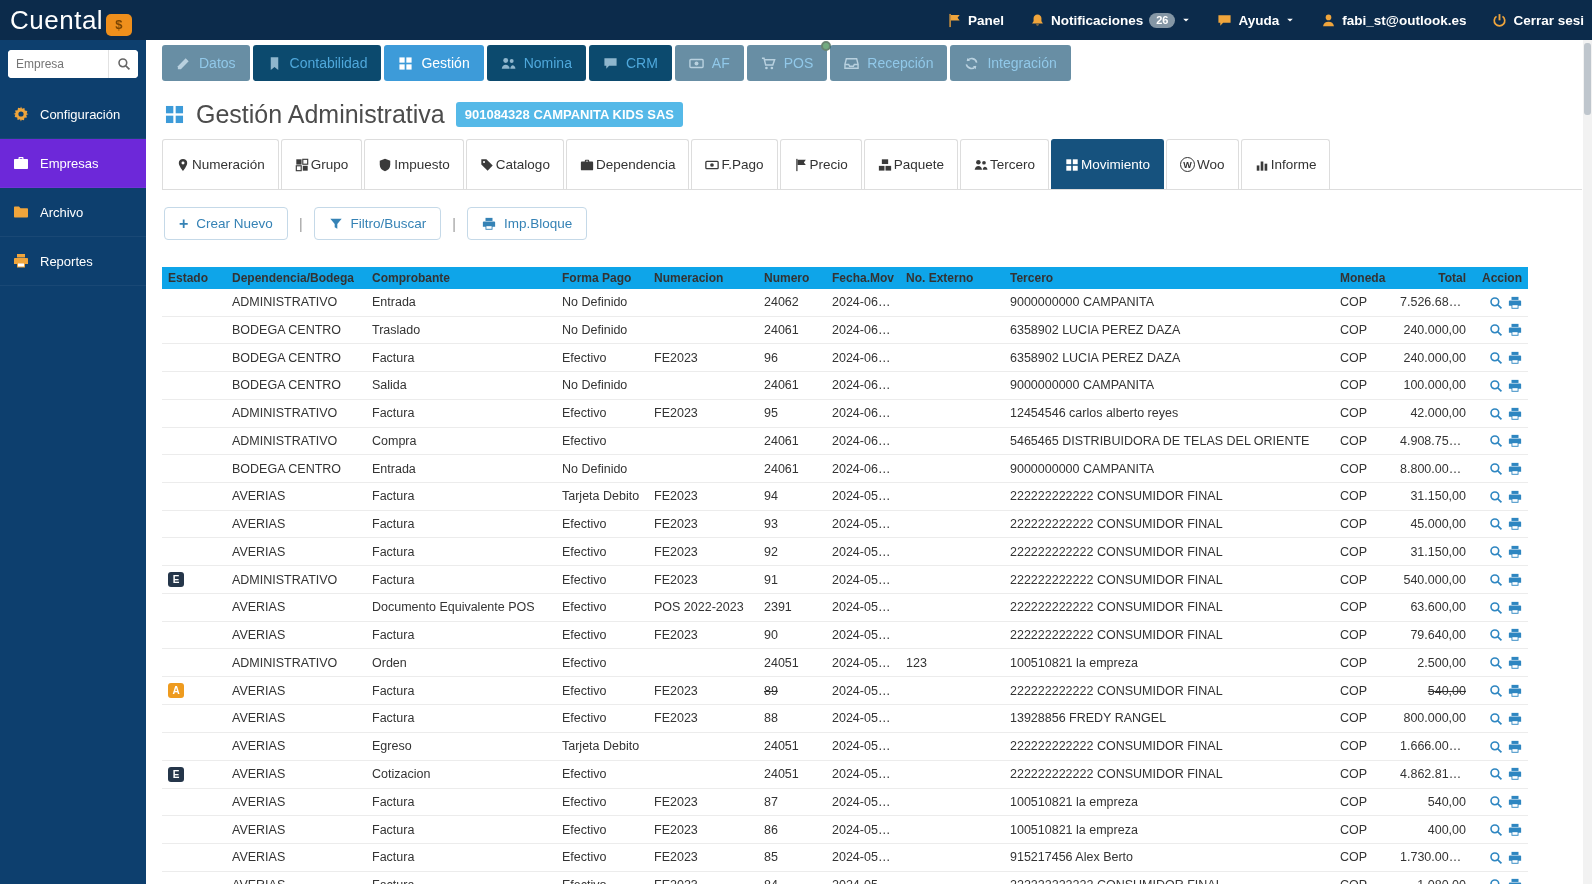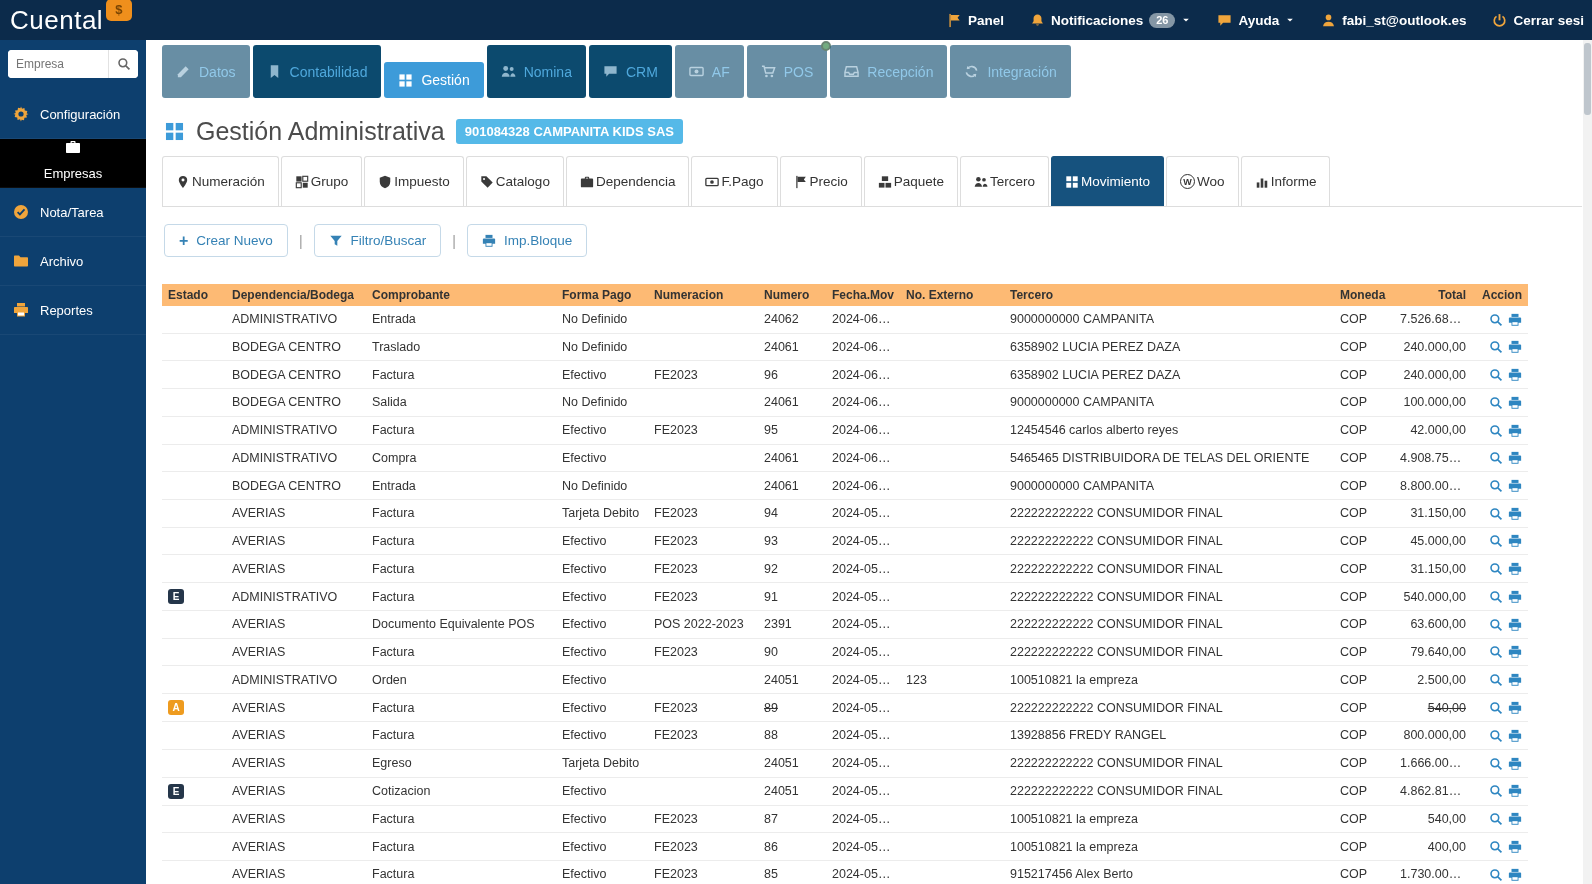--- a/index.html
+++ b/index.html
@@ -3,46 +3,46 @@
 <meta charset="utf-8">
 <style>
   *{margin:0;padding:0;box-sizing:border-box;}
   html,body{width:1592px;height:884px;overflow:hidden;font-family:"Liberation Sans",sans-serif;background:#fff;}
   .app{position:relative;width:1592px;height:884px;background:#fff;overflow:hidden;}
 
   .ic{width:14px;height:14px;fill:currentColor;display:inline-block;vertical-align:middle;flex:none;}
 
   
   .topbar{position:absolute;top:0;left:0;right:0;height:40px;background:#0c2b4b;display:flex;align-items:center;justify-content:space-between;padding:0 8px 0 10px;z-index:6;}
-  .logo{display:flex;align-items:flex-start;gap:3px;color:#fff;font-size:26px;letter-spacing:.5px;cursor:pointer;}
+  .logo{display:flex;align-items:flex-end;gap:3px;color:#fff;font-size:26px;letter-spacing:.5px;cursor:pointer;}
   .logo-ic{width:26px;height:22px;background:#ef8f1c;border-radius:5px;color:#7a4503;font-size:13px;font-weight:bold;display:inline-flex;align-items:center;justify-content:center;margin-top:-6px;}
   .topnav{display:flex;align-items:center;gap:26px;color:#fff;font-size:13.5px;font-weight:bold;white-space:nowrap;}
   .tn-item{display:flex;align-items:center;gap:6px;cursor:pointer;}
   .tn-item .ic{color:#f0a53c;width:15px;height:15px;}
   .tn-item .caret{color:#fff;width:10px;height:10px;}
   .badge-count{background:#8496a5;color:#fff;border-radius:9px;font-size:11px;font-weight:bold;padding:2px 7px;line-height:1;}
 
   
   .sidebar{position:absolute;top:40px;left:0;width:146px;bottom:0;background:#0d3f6e;}
   .sb-search{margin:10px 8px 12px;display:flex;background:#fff;border-radius:4px;overflow:hidden;height:28px;}
   .sb-search input{flex:1;min-width:0;border:0;outline:0;padding:0 8px;font-size:12px;color:#555;font-family:"Liberation Sans",sans-serif;}
   .sb-search button{width:30px;border:0;background:#fff;border-left:1px solid #e2e2e2;color:#666;cursor:pointer;display:flex;align-items:center;justify-content:center;}
   .sb-item{display:flex;align-items:center;gap:11px;color:#fff;font-size:13px;height:49px;padding:0 13px;cursor:pointer;border-bottom:1px solid rgba(255,255,255,.05);}
   .sb-item .ic{color:#f0a53c;width:16px;height:16px;}
-  .sb-item.active{background:#000000;flex-direction:column;}
+  .sb-item.active{background:#6d28d9;}
   .sb-item.active .ic{color:#fff;}
 
   
   .main{position:absolute;left:146px;top:40px;right:10px;bottom:0;background:#fff;padding:5px 0 0 16px;}
 
   .module-tabs{display:flex;gap:3px;}
   .mtab{position:relative;display:flex;align-items:center;gap:8px;background:#0c4a6e;color:#4fa8dc;font-size:14px;padding:10px 14px;border-radius:3px;cursor:pointer;white-space:nowrap;}
   .mtab .ic{width:15px;height:15px;color:#8fb6cd;}
   .mtab.muted{opacity:.62;}
-  .mtab.active{background:#3d9bd9;color:#fff;margin-top:17px;}
+  .mtab.active{background:#3d9bd9;color:#fff;}
   .mtab.active .ic{color:#fff;}
   .pos-dot{position:absolute;top:-4px;right:-4px;width:10px;height:10px;border-radius:50%;background:#1e7a34;border:2px solid #0e3c1c;}
 
   .page-head{display:flex;align-items:center;gap:11px;margin:19px 0 0 2px;}
   .title-ic{width:21px;height:21px;color:#3d9bd9;}
   .page-title{font-size:25px;font-weight:400;color:#4c4c4c;}
   .company-badge{background:#55b9e8;color:#fff;font-weight:bold;font-size:13px;padding:5px 9px;border-radius:3px;}
 
   .section-tabs{display:flex;align-items:flex-end;border-bottom:1px solid #ddd;margin-top:10px;}
   .stab{display:flex;align-items:center;gap:2px;font-size:13.5px;color:#333;padding:17px 13px;border:1px solid #ddd;border-bottom:none;background:#fff;margin-right:2px;border-radius:3px 3px 0 0;cursor:pointer;white-space:nowrap;}
@@ -52,21 +52,21 @@
   .woo-ic{width:15px;height:15px;border:1.5px solid currentColor;border-radius:50%;font-size:9px;font-weight:bold;display:inline-flex;align-items:center;justify-content:center;flex:none;}
 
   .toolbar{display:flex;align-items:center;gap:11px;margin:17px 0 0 2px;}
   .tbtn{display:flex;align-items:center;gap:8px;border:1px solid #c5d9e8;color:#3582b5;background:#fff;font-size:13.5px;padding:8px 14px;border-radius:4px;cursor:pointer;font-family:"Liberation Sans",sans-serif;}
   .tbtn .ic{width:14px;height:14px;color:#3582b5;}
   .plus{font-size:16px;font-weight:bold;line-height:12px;}
   .tsep{color:#9a9a9a;font-size:14px;}
 
   .table-wrap{margin-top:27px;}
   table{border-collapse:collapse;table-layout:fixed;width:1366px;color:#333;}
-  thead th{background:#fdba74;font-weight:bold;font-size:12px;text-align:left;padding:4px 6px;white-space:nowrap;overflow:hidden;}
+  thead th{background:#0ea5e9;font-weight:bold;font-size:12px;text-align:left;padding:4px 6px;white-space:nowrap;overflow:hidden;}
   tbody td{font-size:12.5px;padding:6px 6px;border-bottom:1px solid #ececec;white-space:nowrap;overflow:hidden;text-overflow:ellipsis;line-height:14px;}
   th.r,td.r{text-align:right;}
   .strike{text-decoration:line-through;}
   .st-badge{display:inline-block;min-width:16px;height:15px;line-height:15px;text-align:center;border-radius:3px;color:#fff;font-size:10px;font-weight:bold;padding:0 2px;}
   .st-dark{background:#25364a;}
   .st-orange{background:#ee9b1f;}
   .act{margin-left:5px;cursor:pointer;display:inline-block;}
   .act .ic{width:14px;height:14px;color:#2e86c1;}
 
   .scrollbar{position:absolute;right:0;top:40px;width:9px;bottom:0;background:#f2f2f2;}
@@ -258,26 +258,20 @@
           <svg class="ic ">
             <use href="#i-gear"></use>
           </svg>
           <span>Configuración</span>
         </div>
         <div class="sb-item active">
           <svg class="ic ">
             <use href="#i-briefcase"></use>
           </svg>
           <span>Empresas</span>
-        </div>
-        <div class="sb-item">
-          <svg class="ic ">
-            <use href="#i-check"></use>
-          </svg>
-          <span>Nota/Tarea</span>
         </div>
         <div class="sb-item">
           <svg class="ic ">
             <use href="#i-folder"></use>
           </svg>
           <span>Archivo</span>
         </div>
         <div class="sb-item">
           <svg class="ic ">
             <use href="#i-print"></use>

